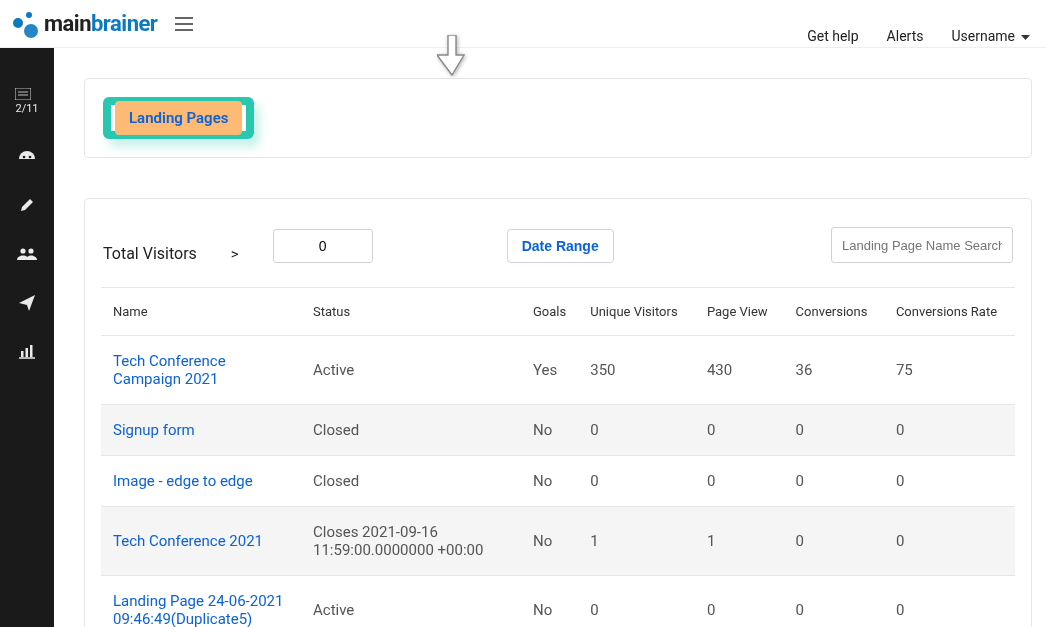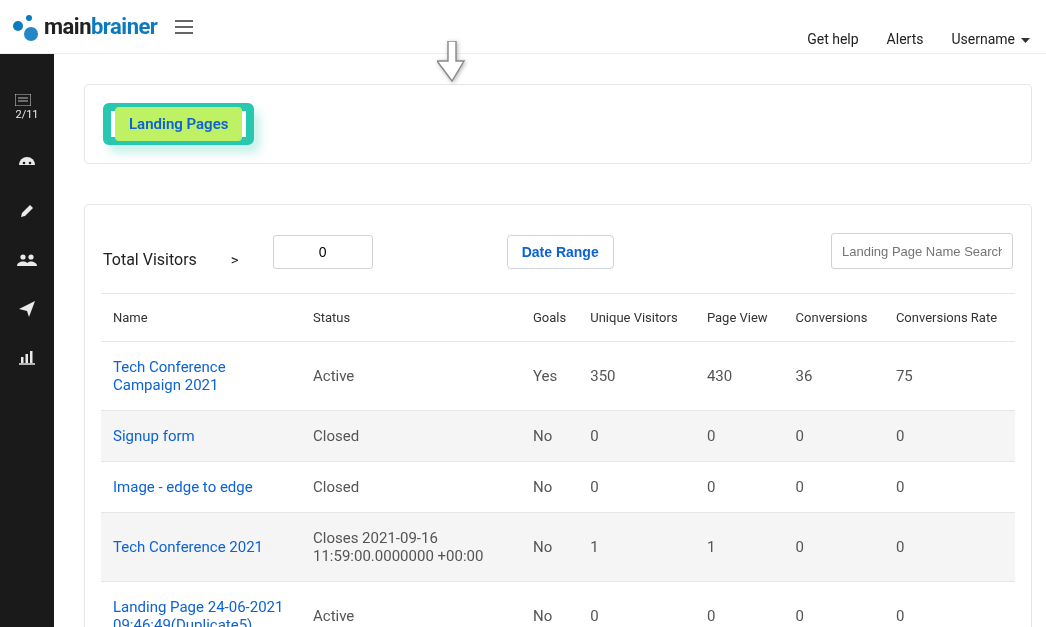--- a/index.html
+++ b/index.html
@@ -1,17 +1,17 @@
 <!DOCTYPE html>
 <html><head>
 <meta charset="utf-8">
 <style>
   * { box-sizing: border-box; }
   html, body { margin: 0; padding: 0; font-family: -apple-system, BlinkMacSystemFont, "Segoe UI", Roboto, Arial, sans-serif; font-size: 14px; color: #333; background: #fff; }
-  .header { display: flex; align-items: center; height: 54px; border-bottom: 1px solid #eee; padding: 0 16px 0 10px; }
+  .header { display: flex; align-items: center; height: 48px; border-bottom: 1px solid #eee; padding: 0 16px 0 10px; }
   .logo { display: flex; align-items: center; }
   .logo-dots { width: 28px; height: 28px; position: relative; margin-right: 6px; flex-shrink: 0; }
   .logo-dots .d1 { position: absolute; width: 6px; height: 6px; border-radius: 50%; background: #0c7abf; top: 2px; left: 16px; }
   .logo-dots .d2 { position: absolute; width: 10px; height: 10px; border-radius: 50%; background: #0c7abf; top: 8px; left: 3px; }
   .logo-dots .d3 { position: absolute; width: 14px; height: 14px; border-radius: 50%; background: #0c7abf; top: 14px; left: 14px; opacity: .9; }
   .logo-text { font-size: 22px; font-weight: 700; letter-spacing: -0.5px; white-space: nowrap; }
   .logo-text .main { color: #222; }
   .logo-text .brainer { color: #0c7abf; }
   .hamburger { margin-left: 18px; cursor: pointer; color: #333; }
   .hamburger svg { display: block; }
@@ -24,21 +24,21 @@
   .sidebar .counter { color: #bbb; font-size: 11px; display: flex; flex-direction: column; align-items: flex-start; margin-bottom: 38px; cursor: pointer; }
   .sidebar .counter-icon { margin-bottom: 2px; }
   .sidebar .side-icon { color: #eaeaea; margin-bottom: 34px; cursor: pointer; }
   .sidebar svg { display:block; }
 
   .content { flex: 1; background: #fff; padding: 30px 14px 30px 30px; }
   .panel { background: #fff; border: 1px solid #e6e6e6; border-radius: 4px; }
   .tabs-panel { display: flex; align-items: center; padding: 18px 18px; position: relative; }
   .tab-item { font-size: 15px; color: #333; margin-right: 18px; padding: 6px 10px; border-radius: 4px; cursor: pointer; }
   .highlight-box { border: 8px solid #28c7b0; border-radius: 6px; padding: 4px 4px; box-shadow: 6px 8px 10px rgba(40,199,176,.25); display: inline-block; }
-  .tab-active-inner { background: #bef264; color: #0c62d6; font-weight: 600; padding: 8px 14px; border-radius: 4px; cursor: pointer; font-size: 15px; }
+  .tab-active-inner { background: #fdba74; color: #0c62d6; font-weight: 600; padding: 8px 14px; border-radius: 4px; cursor: pointer; font-size: 15px; }
   .pointer-arrow { position: absolute; top: -44px; left: 352px; }
   .pointer-arrow svg { filter: drop-shadow(1px 1px 2px rgba(0,0,0,.3)); }
 
   .data-panel { margin-top: 40px; padding: 28px 16px 16px 16px; }
   .filters { display: flex; align-items: flex-end; padding: 0 2px 24px 2px; gap: 24px; }
   .filters .label { font-size: 16px; color: #222; margin-right: 10px; }
   .filters .gt { font-size: 15px; color: #222; margin-right: 10px; }
   .num-input { width: 100px; height: 34px; border: 1px solid #d2d2d2; border-radius: 3px; text-align: center; font-size: 14px; }
   .date-range-btn { border: 1px solid #cfd4dc; color: #0c62d6; font-weight: 600; background: #fff; padding: 8px 14px; border-radius: 4px; cursor: pointer; font-size: 14px; margin-left: 110px; }
   .search-input { margin-left: auto; width: 182px; height: 36px; border: 1px solid #d2d2d2; border-radius: 3px; padding: 0 10px; font-size: 13px; color: #888; }

